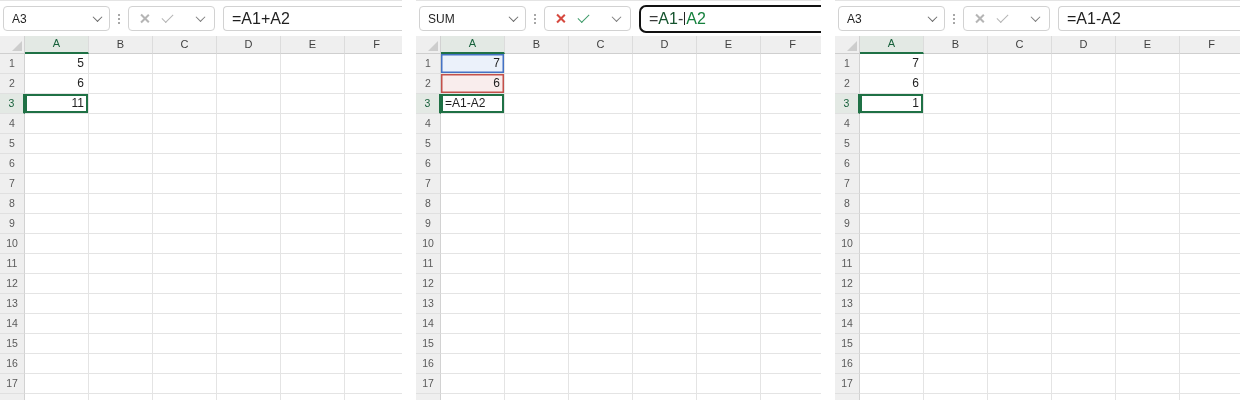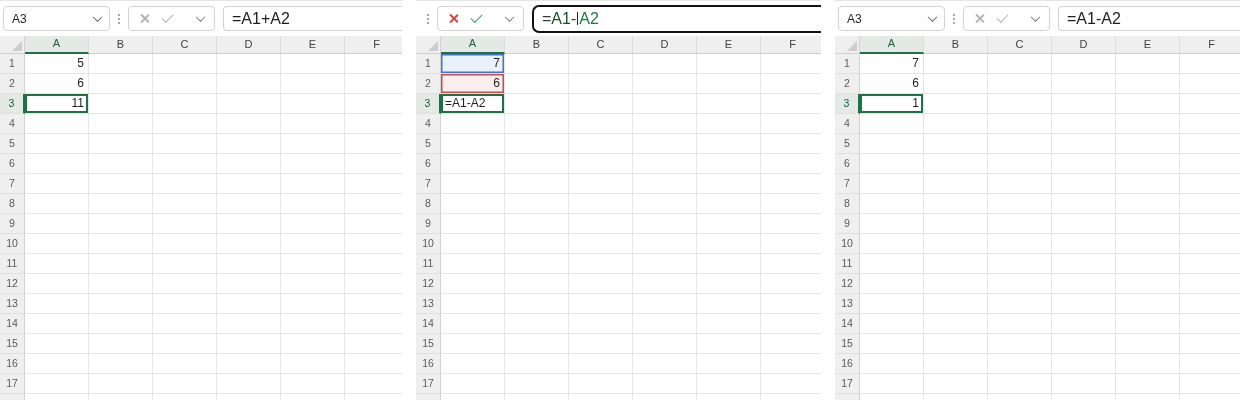--- a/index.html
+++ b/index.html
@@ -262,20 +262,24 @@
           <div class="cell"></div>
           <div class="cell"></div>
           <div class="cell"></div>
           <div class="cell"></div>
         </div>
       </div>
   </section>
 
   <section class="panel">
     <div class="formula-row editing">
+      <div class="name-box">
+        <span class="nb-label">SUM</span>
+        <span class="chev"></span>
+      </div>
       <span class="dots"></span>
       <div class="fx-group">
         <span class="x-icon"></span>
         <span class="check-icon"></span>
         <span class="fx"></span>
         <span class="chev fx-chev"></span>
       </div>
       <div class="formula-box editing"><span style="color: rgb(59, 59, 59);">=</span><span style="color: #14532d;">A1</span><span style="color: rgb(59, 59, 59);">-</span><span class="caret"></span><span style="color: #15803d;">A2</span></div>
     </div>
     <div class="grid">

